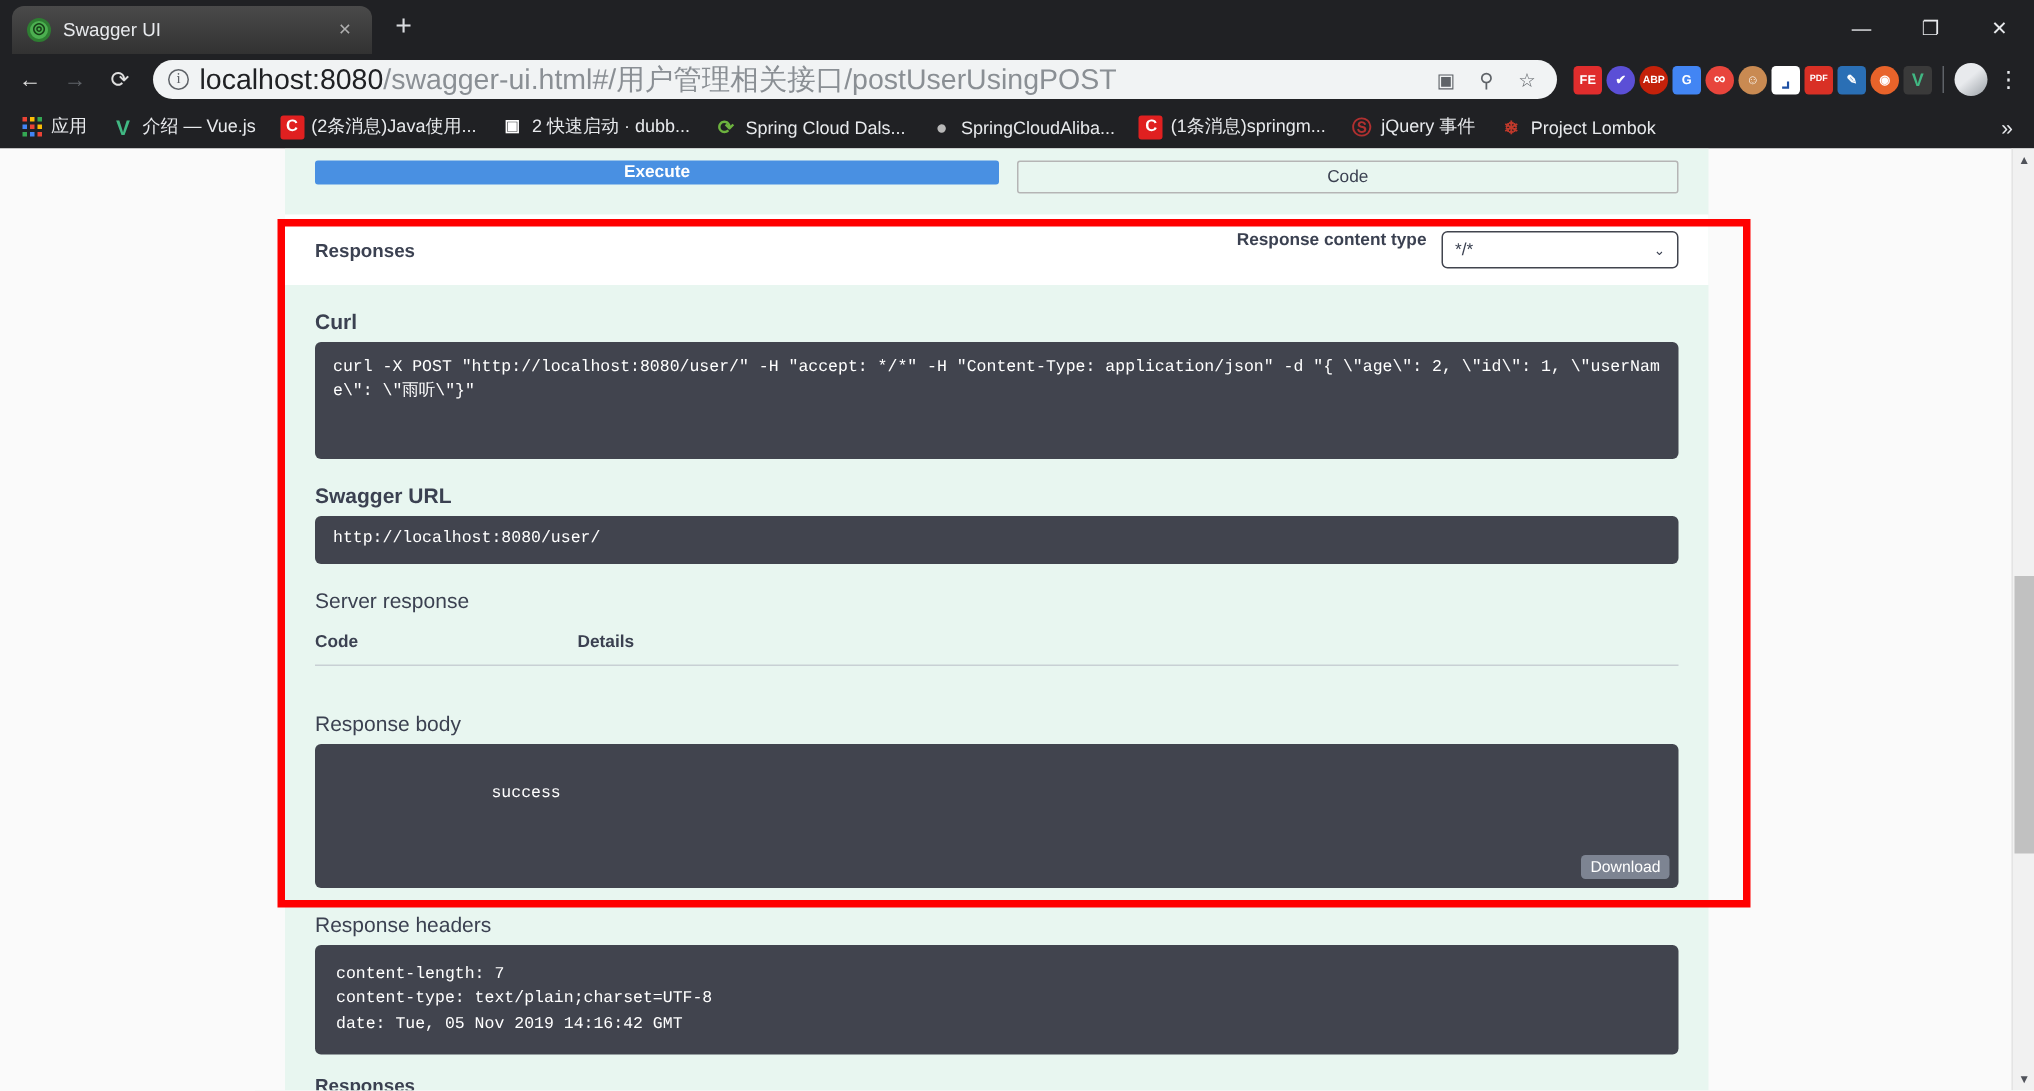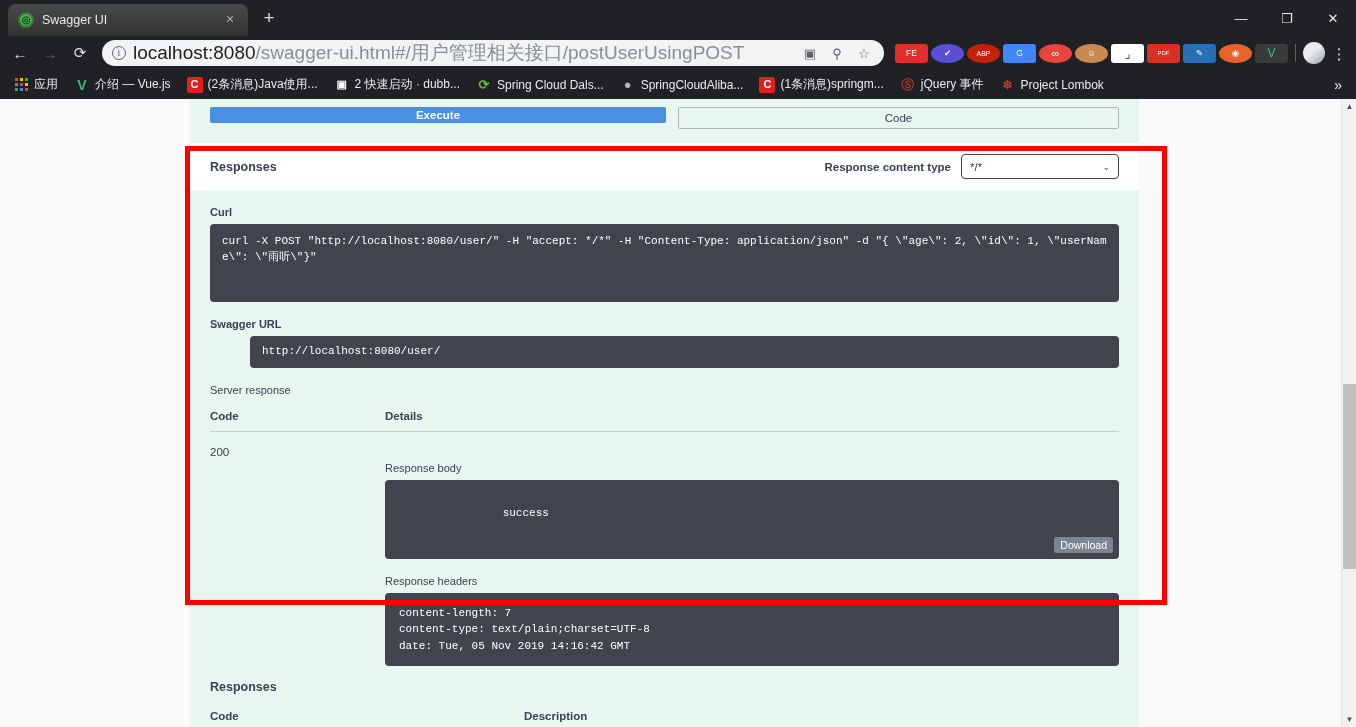--- a/index.html
+++ b/index.html
@@ -80,22 +80,22 @@
     white-space: nowrap; overflow: hidden;
   }
   .omni-url .host { color: #202124; }
   .omni-icon {
     width: 20px; height: 20px; display: flex; align-items: center;
     justify-content: center; color: #5f6368; font-size: 13px;
     cursor: pointer; flex: 0 0 auto;
   }
   .ext-area { display: flex; align-items: center; gap: 3px; padding-left: 3px; }
   .ext {
-    width: 33px; height: 19px; border-radius: 3px;
-    font-size: 8.5px; font-weight: normal; color: #fff;
+    width: 19px; height: 19px; border-radius: 3px;
+    font-size: 8.5px; font-weight: bold; color: #fff;
     display: flex; align-items: center; justify-content: center;
     cursor: pointer; overflow: hidden; line-height: 1;
   }
   .ext-sep { width: 1px; height: 18px; background: #5f6368; margin: 0 4px; }
   .avatar {
     width: 22px; height: 22px; border-radius: 50%;
     background: linear-gradient(140deg,#e8eaed 45%,#9aa0a6);
     cursor: pointer;
   }
   .menu-dots {
@@ -174,45 +174,45 @@
     display: flex; align-items: center; justify-content: center;
     border: 1px solid #b5b5b5; cursor: pointer; border-radius: 2px;
     margin-left: 12px;
   }
 
   .resp-header {
     background: #fff; padding: 11px 20px;
     display: flex; align-items: center; justify-content: space-between;
   }
   .resp-header h4 { font-size: 12.5px; color: #3b4151; font-weight: bold; }
-  .ct-wrap { display: flex; align-items: center; gap: 10px; }
+  .ct-wrap { display: flex; align-items: flex-start; gap: 10px; }
   .ct-label { font-size: 11.5px; color: #3b4151; font-weight: bold; }
   .ct-select {
     width: 158px; height: 25px; border: 1px solid #41444e;
     border-radius: 4px; background: #fff;
     display: flex; align-items: center; justify-content: space-between;
     padding: 0 8px; font-size: 11.5px; color: #3b4151; cursor: pointer;
   }
   .ct-select .chev { font-size: 9px; color: #3b4151; }
 
   .sec-label {
-    font-size: 11px; color: #3b4151; font-weight: bold;
+    font-size: 14px; color: #3b4151; font-weight: bold;
     margin: 16px 0 6px 0;
   }
   .sec-label.thin { font-weight: normal; }
   .code-block {
     background: #41444e; color: #fff; border-radius: 4px;
     font-family: "Liberation Mono", monospace; font-size: 11px;
     line-height: 1.45; padding: 10px 12px;
     white-space: pre-wrap; word-break: break-all;
     position: relative;
   }
   .code-block.curl { min-height: 78px; }
-  .code-block.url { padding: 8px 12px; margin-left: 40px; }
-  .code-block.respbody { min-height: 76px; padding-bottom: 5px; }
+  .code-block.url { padding: 8px 12px; }
+  .code-block.respbody { min-height: 76px; padding-bottom: 22px; }
   .code-block.headers { line-height: 1.5; padding: 12px 14px; }
 
   .dl-btn {
     position: absolute; right: 6px; bottom: 6px;
     background: #7d8492; color: #fff; border-radius: 3px;
     font-family: "Liberation Sans", sans-serif;
     font-size: 10.5px; padding: 2px 6px; cursor: pointer;
     border: none;
     text-align: right;
   }
@@ -373,21 +373,20 @@
         <div class="code-block url">http://localhost:8080/user/</div>
 
         <div class="sec-label thin">Server response</div>
 
         <div class="tbl">
           <div class="tbl-head">
             <div class="col-code">Code</div>
             <div class="col-details">Details</div>
           </div>
           <div class="tbl-row">
-            <div class="col-code">200</div>
             <div class="col-details">
 
               <div class="sec-label thin" style="margin-top:16px">Response body</div>
               <div class="code-block respbody">
                 <span>success</span>
                 <button class="dl-btn">Download</button>
               </div>
 
               <div class="sec-label thin">Response headers</div>
               <div class="code-block headers">content-length: 7

